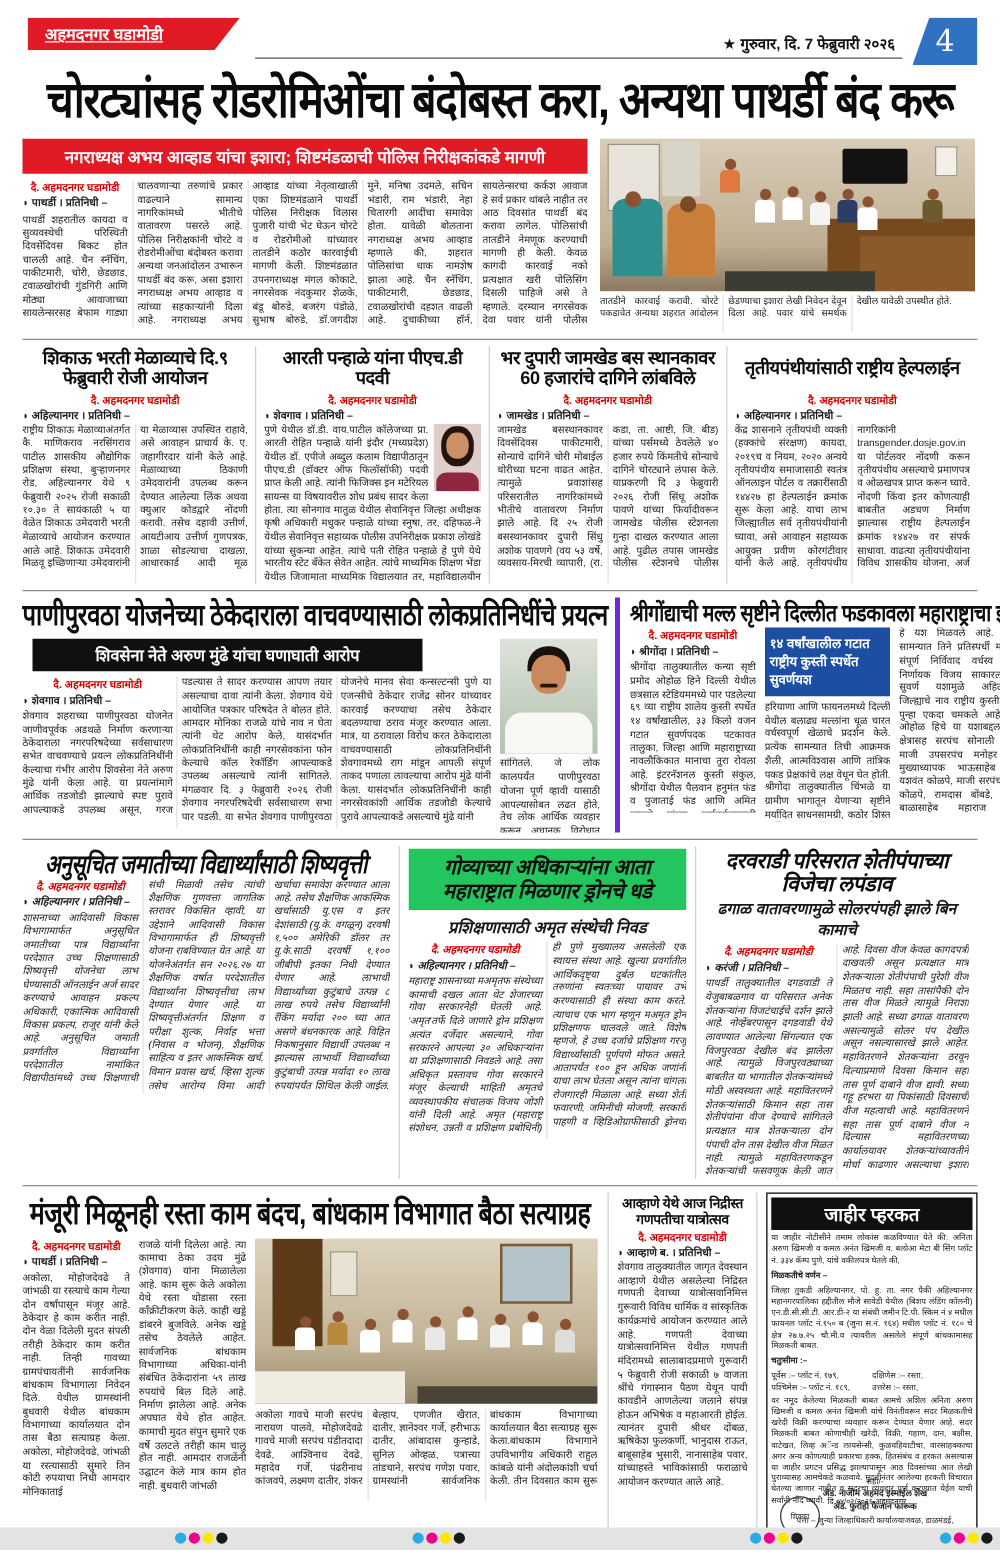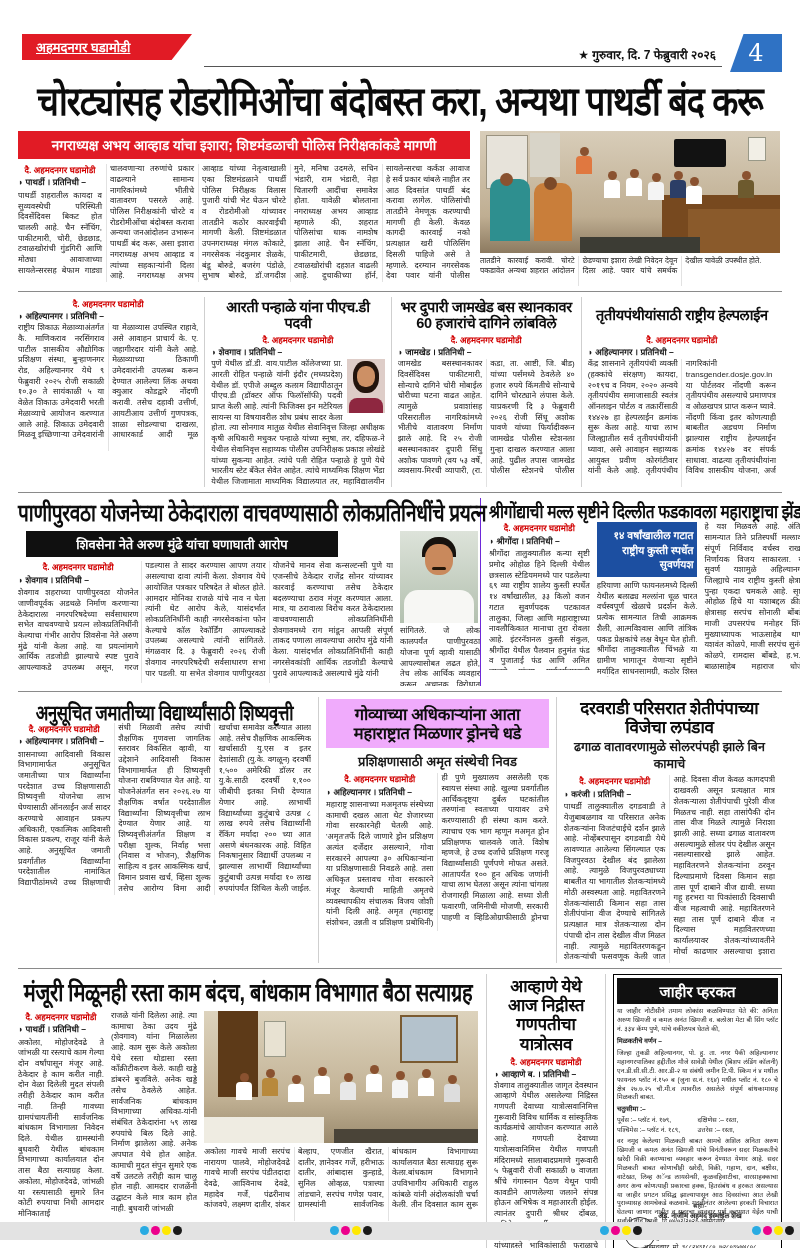--- a/index.html
+++ b/index.html
@@ -1,21 +1,21 @@
 <!DOCTYPE html>
 <html lang="mr"><head>
 <meta charset="utf-8">
 <style>
   html,body{margin:0;padding:0;background:#fff;}
   body{width:800px;height:1248px;overflow:hidden;position:relative;
        font-family:"Liberation Sans","DejaVu Sans",sans-serif;color:#1a1a1a;}
   .page{padding:6px 18px 0 18px;position:relative;}
 
   
-  .hdr{position:relative;height:42px;margin-top:28px;}
+  .hdr{position:relative;height:42px;margin-top:8px;}
   .masthead{position:absolute;left:4px;top:0;width:170px;height:26px;background:#e11b25;
     clip-path:polygon(0 0,100% 0,88% 100%,0 100%);display:flex;align-items:center;}
   .masthead span{color:#fff;font-weight:bold;font-size:13px;text-decoration:underline;padding-left:14px;}
   .hdr-line{position:absolute;left:186px;right:60px;top:32px;border-top:1.5px solid #555;}
   .hdr-date{position:absolute;right:66px;top:12px;font-size:12px;font-weight:bold;color:#111;}
   .pagebox{position:absolute;right:0;top:0;width:52px;height:38px;background:#2f72c4;
     clip-path:polygon(26% 0,100% 0,100% 100%,0 100%);display:flex;align-items:center;justify-content:center;}
   .pagebox span{color:#fff;font-size:24px;font-family:"DejaVu Serif",serif;}
 
   
@@ -63,57 +63,57 @@
 
   
   .row2{display:grid;grid-template-columns:1fr 1fr 1.02fr 1.08fr;gap:0;}
   .row2 .art{padding:0 6px;border-left:1px solid #cfcfcf;}
   .row2 .art:first-child{border-left:0;padding-left:0;}
   .row2 .hl{font-size:14.5px;min-height:36px;display:flex;align-items:center;justify-content:center;}
   .row2 .body{height:128px;}
 
   
   .row3{display:flex;}
-  .r3-left{width:462px;padding-right:0;border-right:1px solid #6d28d9;}
+  .r3-left{width:462px;padding-right:12px;border-right:4px solid #6d28d9;}
   .r3-left .hl{font-size:19px;white-space:nowrap;transform:scaleY(1.25);transform-origin:top;margin:2px 0 10px;}
   .r3-sub{font-size:13px;width:300px;padding:4px 6px;margin:0 0 4px 8px;}
   .r3-body{display:flex;gap:7px;}
   .r3-photo-col{width:80px;flex:none;}
   .r3-photo-col .body{height:60px;margin-top:3px;}
   .r3-right{flex:1;padding-left:8px;}
   .r3-right .hl{font-size:15.5px;white-space:nowrap;margin:3px 0 4px;transform:scaleY(1.2);transform-origin:top;}
   .r3-cols{display:flex;gap:7px;}
   .r3-cols .tc{flex:1;height:148px;}
-  .bluebox{background:#1c4fa1;color:#fff;font-weight:bold;font-size:10.5px;text-align:right;
+  .bluebox{background:#1c4fa1;color:#fff;font-weight:bold;font-size:10.5px;text-align:left;
     padding:6px 4px;margin-bottom:4px;line-height:1.35;}
 
   
   .row4{display:grid;grid-template-columns:1.16fr 1.02fr 0.97fr;}
-  .row4 .art{padding:0 7px;border-left:1px solid #cfcfcf;}
+  .row4 .art{padding:0 7px;border-left:1px solid #cfcfcf;font-style:italic;}
   .row4 .art:first-child{border-left:0;padding-left:0;}
   .r4-hl1{font-size:16.5px;margin:4px 0 3px;transform:scaleY(1.25);transform-origin:top;white-space:nowrap;}
   .row4 .subbar{font-size:12px;padding:4px 2px;margin:6px 0 4px;}
-  .pinkbox{background:#f0abfc;padding:6px 4px;margin:2px 0 4px;}
+  .pinkbox{background:#22c55e;padding:6px 4px;margin:2px 0 4px;}
   .pinkbox .hl{font-size:16.5px;}
   .r4-sub2{font-size:13px;font-weight:900;text-align:center;margin:2px 0 3px;}
   .r4-hl3{font-size:17px;margin:2px 0 1px;}
   .r4-sub3{font-size:12.5px;font-weight:900;text-align:center;margin:1px 0 3px;}
   .row4 .body3{height:172px;}
   .row4 .body2{height:158px;}
 
   
   .row5{display:flex;}
   .r5-left{width:460px;padding-right:8px;border-right:1px solid #cfcfcf;}
   .r5-left .hl{font-size:20px;white-space:nowrap;margin:4px 0 10px;transform:scaleY(1.25);transform-origin:top;}
   .r5-body{display:flex;gap:7px;}
   .r5-body .tc{width:86px;flex:none;height:218px;}
   .r5-photo-block{flex:1;}
   .r5-photo-block .body{height:74px;margin-top:4px;}
   .r5-mid{width:104px;flex:none;padding:0 7px;border-right:1px solid #cfcfcf;}
-  .r5-mid .hl{font-size:17px;margin:3px 0 2px;}
+  .r5-mid .hl{font-size:11px;margin:3px 0 2px;}
   .r5-mid .body{height:228px;}
 
   .notice{flex:1;margin-left:7px;border:1.5px solid #000;padding:3px;height:278px;position:relative;}
   .notice-title{background:#101010;color:#fff;font-weight:900;font-size:15px;text-align:center;padding:3px 0;}
   .notice .nt{font-size:6.6px;line-height:1.35;text-align:justify;margin-top:3px;}
   .notice .nb{font-weight:bold;}
   .notice .bounds{display:flex;font-size:6.6px;margin:1px 0;}
   .notice .bounds div{flex:1;}
   .sig{position:absolute;right:6px;bottom:8px;text-align:center;font-size:7px;font-weight:bold;line-height:1.5;}
   .sig .s1{font-size:6.5px;font-weight:normal;}
@@ -177,20 +177,21 @@
         <div class="blob" style="left:100px;bottom:0;width:120px;height:16px;background:#3c3c34;"></div>
       </div>
       <div class="caption cols3">तातडीने कारवाई करावी. चोरटे पकडावेत अन्यथा शहरात आंदोलन छेडण्याचा इशारा लेखी निवेदन देवून दिला आहे. पवार यांचे समर्थक देखील यावेळी उपस्थीत होते.</div>
     </div>
   </section>
 
   <hr class="rule">
 
   <section class="row2">
     <div class="art">
+      <div class="hl">शिकाऊ भरती मेळाव्याचे दि.९ फेब्रुवारी रोजी आयोजन</div>
       <div class="byline">दै. अहमदनगर घडामोडी</div>
       <div class="dateline">◗ अहिल्यानगर । प्रतिनिधी –</div>
       <div class="body cols2">राष्ट्रीय शिकाऊ मेळाव्याअंतर्गत कै. माणिकराव नरसिंगराव पाटील शासकीय औद्योगिक प्रशिक्षण संस्था, बुऱ्हाणनगर रोड, अहिल्यानगर येथे ९ फेब्रुवारी २०२५ रोजी सकाळी १०.३० ते सायंकाळी ५ या वेळेत शिकाऊ उमेदवारी भरती मेळाव्याचे आयोजन करण्यात आले आहे. शिकाऊ उमेदवारी मिळवू इच्छिणाऱ्या उमेदवारांनी या मेळाव्यास उपस्थित राहावे, असे आवाहन प्राचार्य के. ए. जहागीरदार यांनी केले आहे. मेळाव्याच्या ठिकाणी उमेदवारांनी उपलब्ध करून देण्यात आलेल्या लिंक अथवा क्युआर कोडद्वारे नोंदणी करावी. तसेच दहावी उत्तीर्ण, आयटीआय उत्तीर्ण गुणपत्रक, शाळा सोडल्याचा दाखला, आधारकार्ड आदी मूळ कागदपत्रे व त्यांच्या छायांकित प्रतींसह मेळाव्यास उपस्थित राहावे, असेही कळविण्यात आले आहे.</div>
     </div>
     <div class="art">
       <div class="hl">आरती पन्हाळे यांना पीएच.डी पदवी</div>
       <div class="byline">दै. अहमदनगर घडामोडी</div>
       <div class="dateline">◗ शेवगाव । प्रतिनिधी –</div>
       <div class="body" style="height:128px;">
         <div class="portrait-woman">

